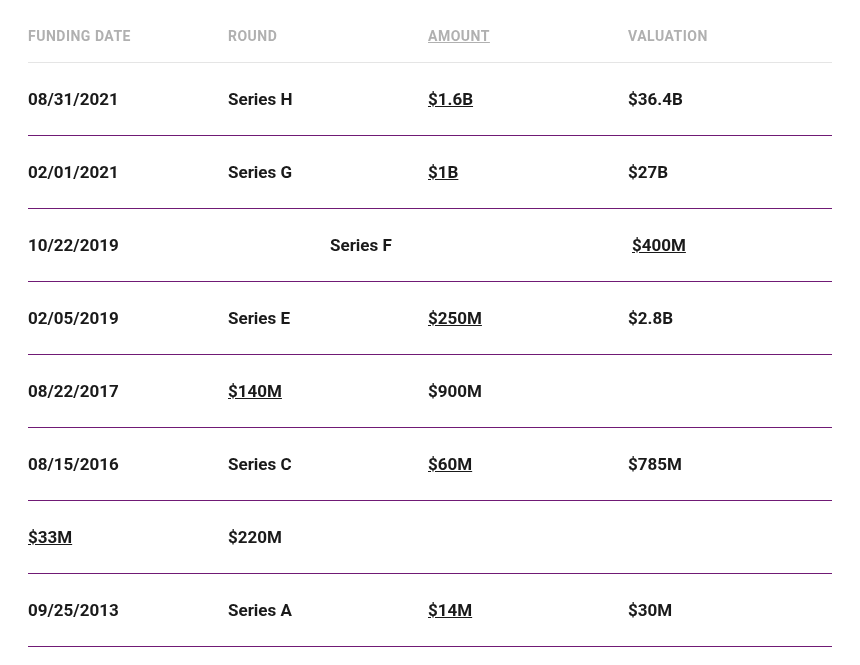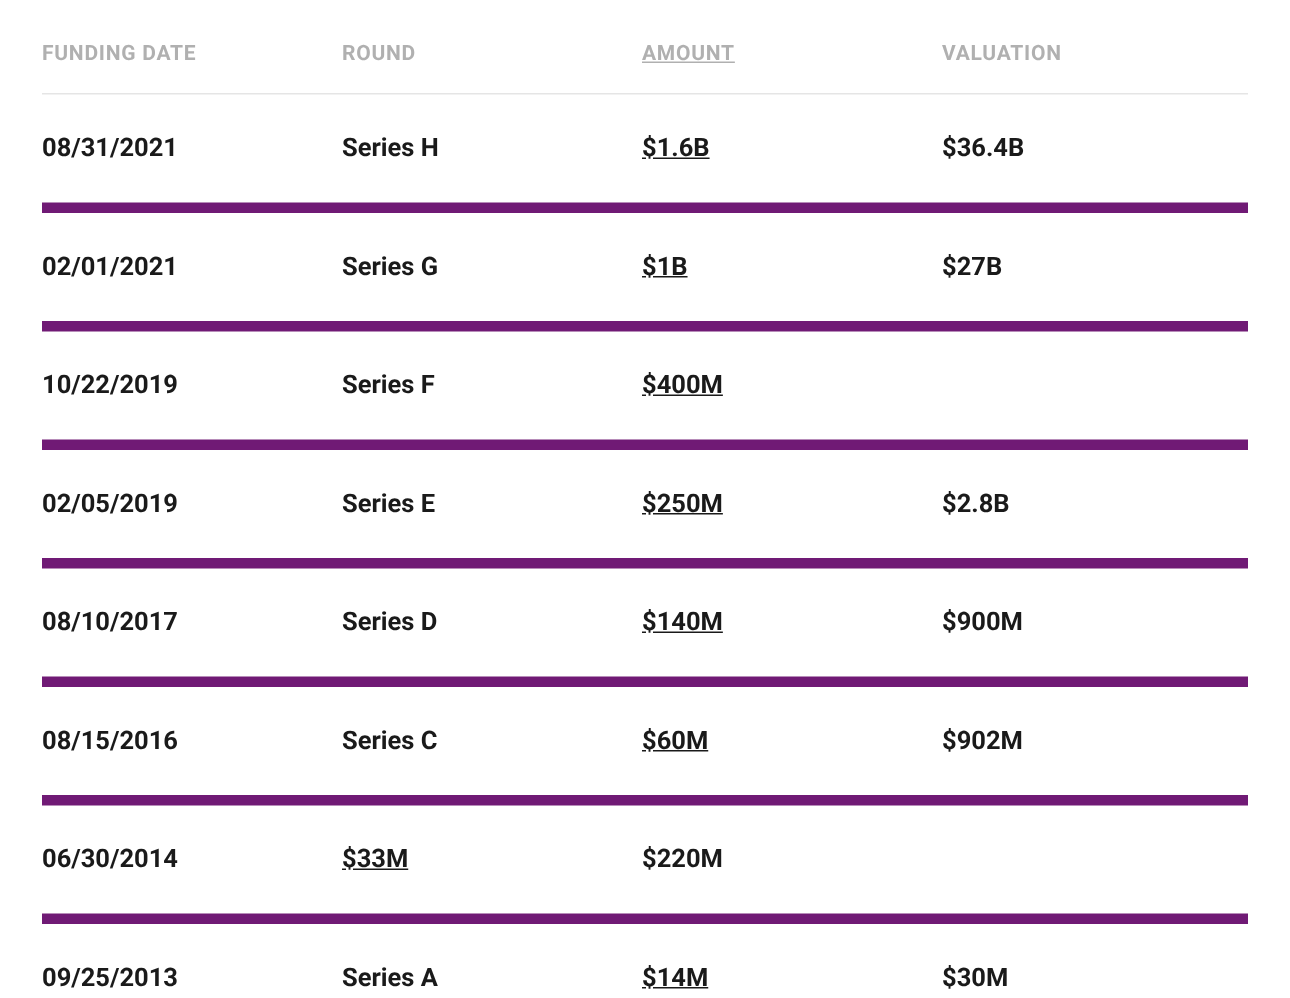--- a/index.html
+++ b/index.html
@@ -25,21 +25,22 @@
     .header-cell {
       color: #b0b0b0;
       font-size: 14px;
       font-weight: 700;
       letter-spacing: 0.5px;
       text-transform: uppercase;
     }
     .data-row {
       display: flex;
       padding: 26px 0;
-      border-bottom: 7px solid #701a75;
+      border-bottom: 1px solid #701a75;
+      justify-content: space-between;
     }
     .data-cell {
       color: #1a1a1a;
       font-size: 17px;
       font-weight: 700;
     }
     .col-date {
       width: 200px;
     }
     .col-round {
@@ -85,35 +86,33 @@
   </div>
 
   <div class="data-row">
     <div class="data-cell col-date">02/05/2019</div>
     <div class="data-cell col-round">Series E</div>
     <div class="data-cell col-amount">$250M</div>
     <div class="data-cell col-valuation">$2.8B</div>
   </div>
 
   <div class="data-row">
-    <div class="data-cell col-date">08/10/2017</div>
-    <div class="data-cell col-round">Series D</div>
+    <div class="data-cell col-date">08/22/2017</div>
     <div class="data-cell col-amount">$140M</div>
     <div class="data-cell col-valuation">$900M</div>
   </div>
 
   <div class="data-row">
     <div class="data-cell col-date">08/15/2016</div>
     <div class="data-cell col-round">Series C</div>
     <div class="data-cell col-amount">$60M</div>
-    <div class="data-cell col-valuation">$902M</div>
+    <div class="data-cell col-valuation">$785M</div>
   </div>
 
   <div class="data-row">
-    <div class="data-cell col-date">06/30/2014</div>
     <div class="data-cell col-amount">$33M</div>
     <div class="data-cell col-valuation">$220M</div>
   </div>
 
   <div class="data-row">
     <div class="data-cell col-date">09/25/2013</div>
     <div class="data-cell col-round">Series A</div>
     <div class="data-cell col-amount">$14M</div>
     <div class="data-cell col-valuation">$30M</div>
   </div>

